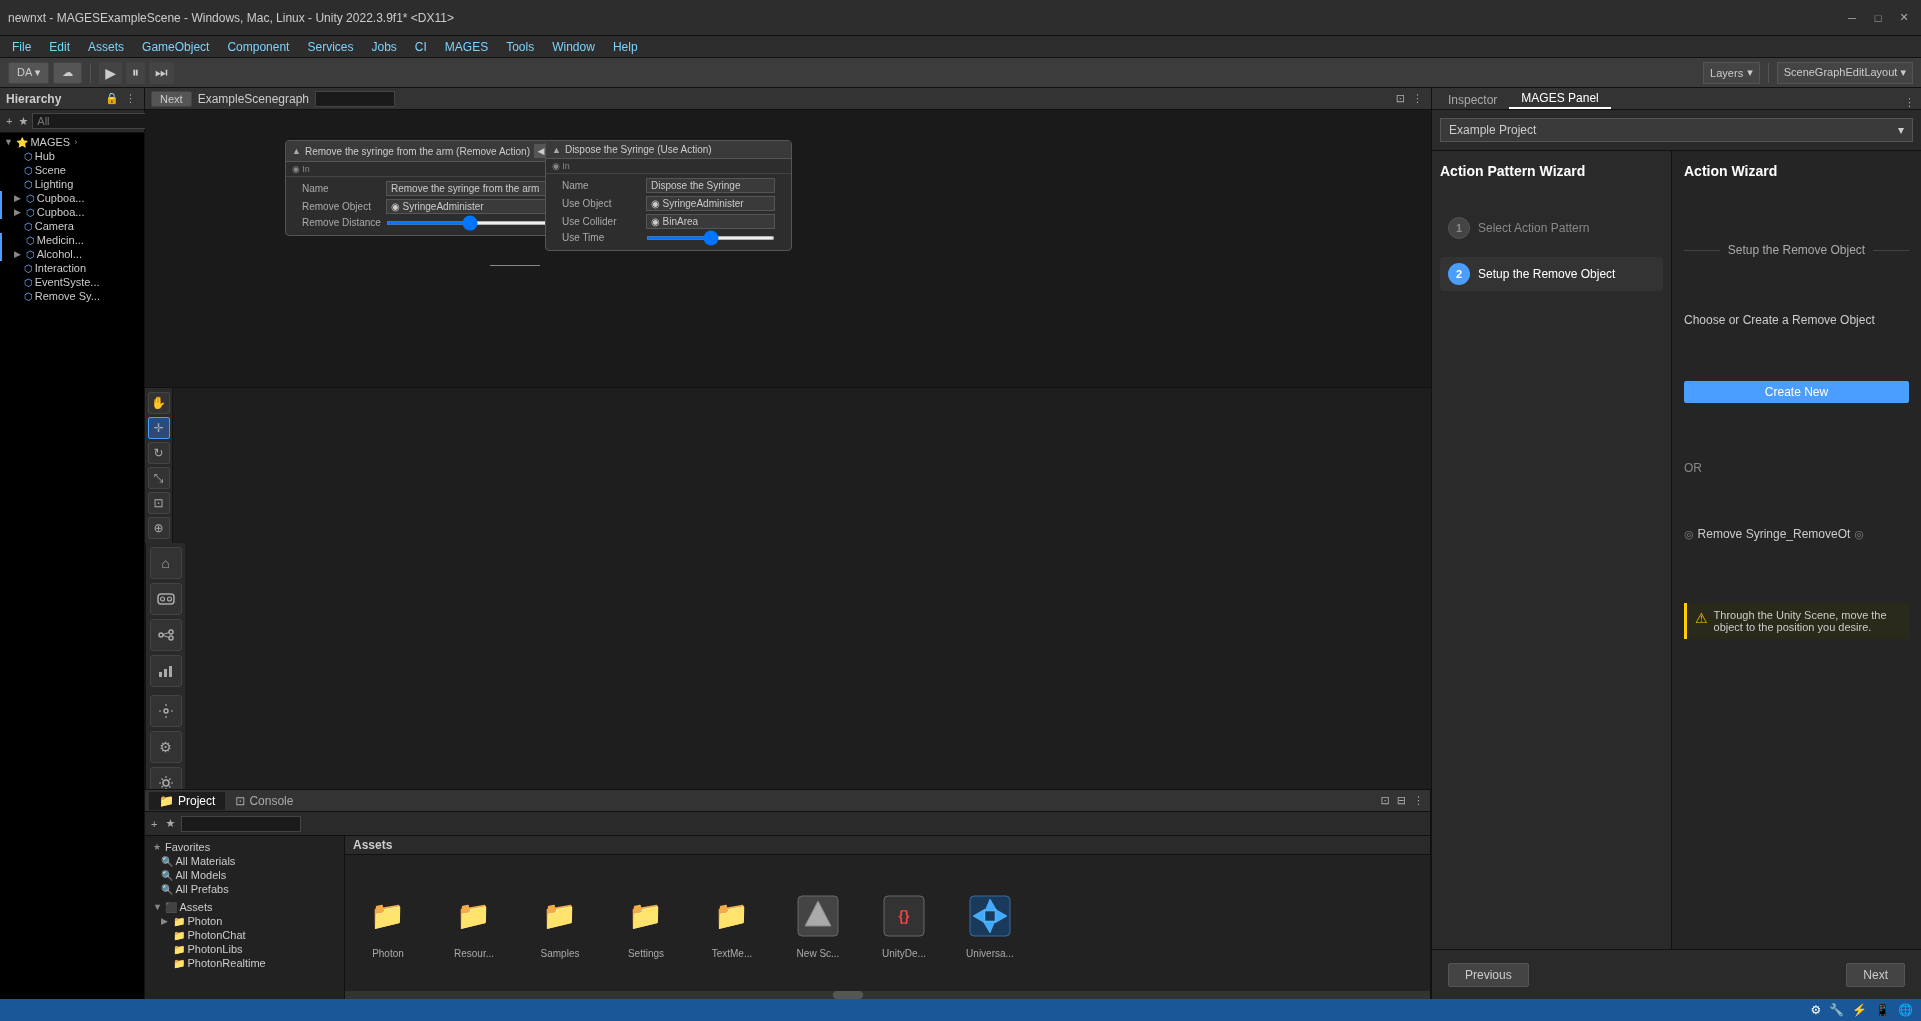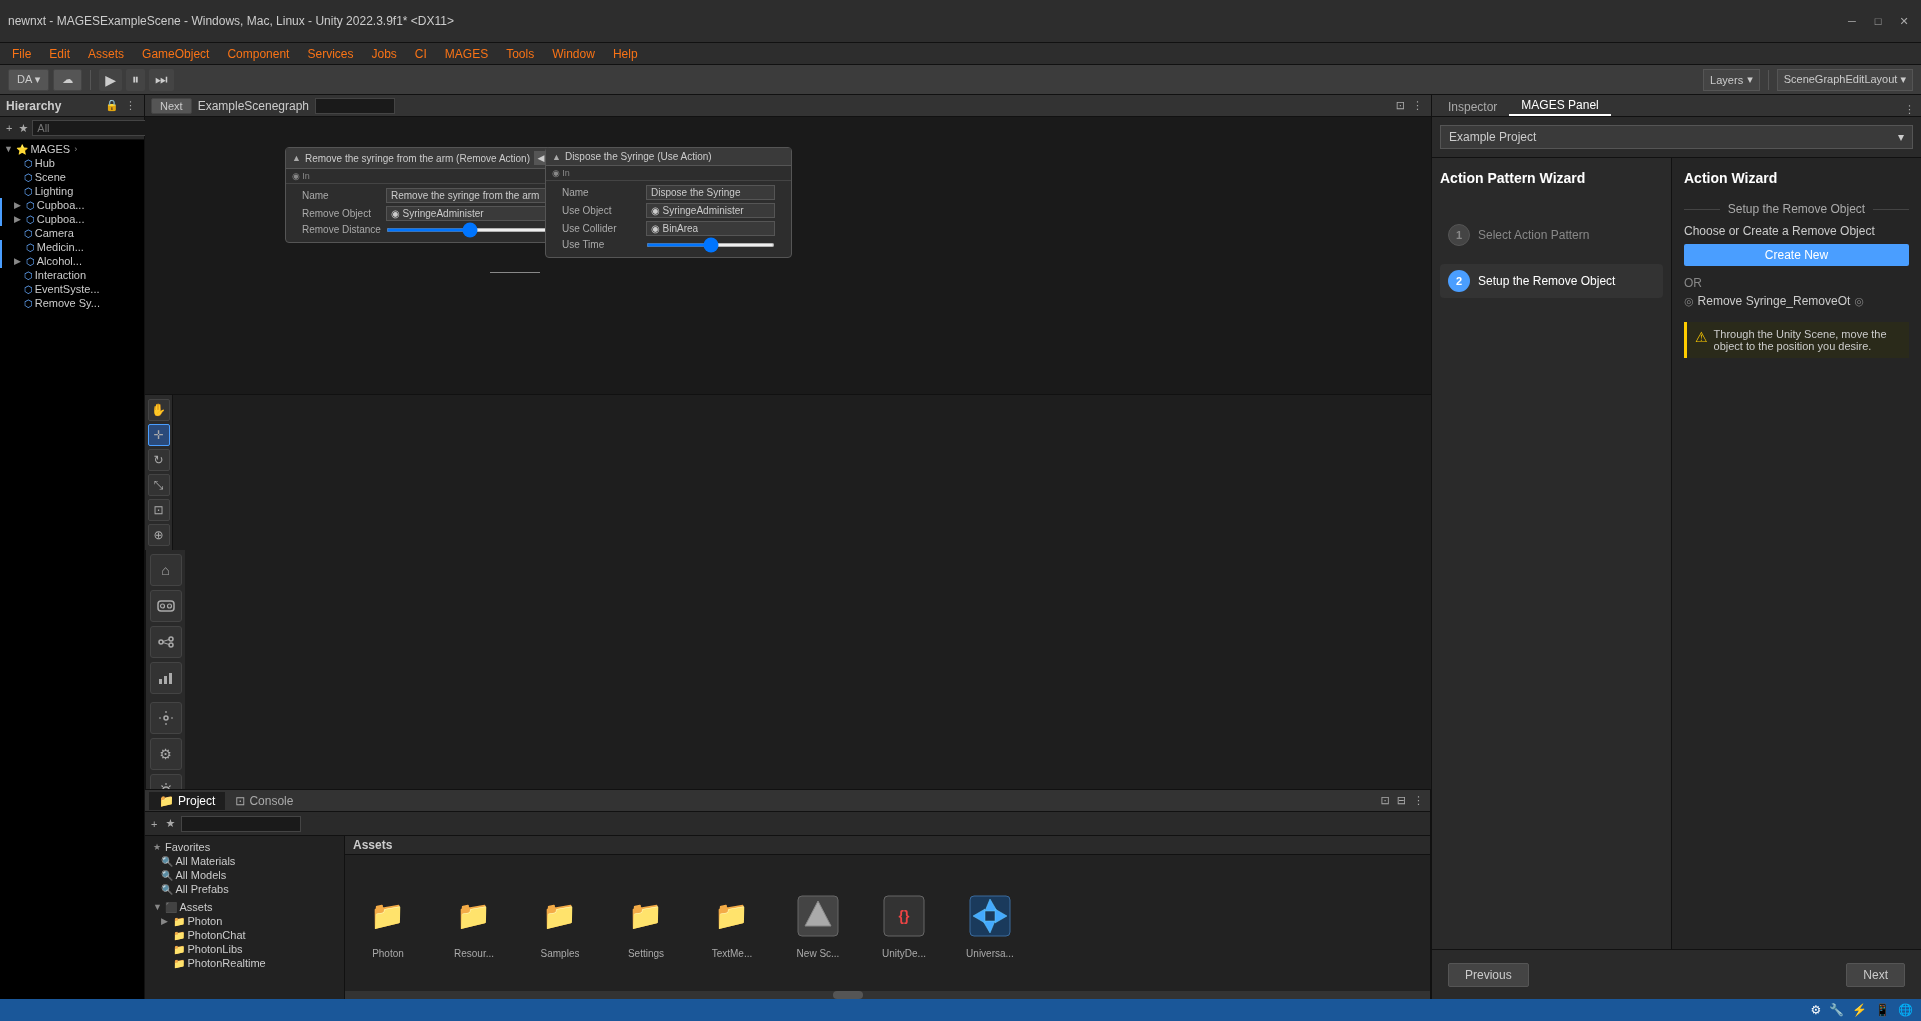--- a/index.html
+++ b/index.html
@@ -10,21 +10,21 @@
       color: #ccc;
       width: 1921px;
       height: 1021px;
       overflow: hidden;
       display: flex;
       flex-direction: column;
     }
     
     #titlebar {
       background: #2d2d2d;
-      height: 43px;
+      height: 36px;
       display: flex;
       align-items: center;
       justify-content: space-between;
       padding: 0 8px;
       font-size: 12px;
       color: #ccc;
       border-bottom: 1px solid #111;
       flex-shrink: 0;
     }
     #titlebar .win-controls { display: flex; gap: 8px; }
@@ -37,21 +37,21 @@
       align-items: center;
       padding: 0 4px;
       border-bottom: 1px solid #111;
       flex-shrink: 0;
       gap: 2px;
     }
     #menubar .menu-item {
       padding: 2px 8px;
       cursor: pointer;
       font-size: 12px;
-      color: #f97316;
+      color: #7dd3fc;
       border-radius: 2px;
     }
     
     #toolbar {
       background: #3c3c3c;
       height: 30px;
       display: flex;
       align-items: center;
       padding: 0 8px;
       border-bottom: 1px solid #111;
@@ -482,20 +482,21 @@
       background: #4a9eff;
       color: #fff;
     }
     
     #aw-right {
       flex: 1;
       padding: 12px;
       display: flex;
       flex-direction: column;
       overflow-y: auto;
+      gap: 48px;
     }
     #aw-title {
       font-size: 14px;
       font-weight: bold;
       color: #fff;
       margin-bottom: 8px;
     }
     .aw-section-divider {
       display: flex;
       align-items: center;

